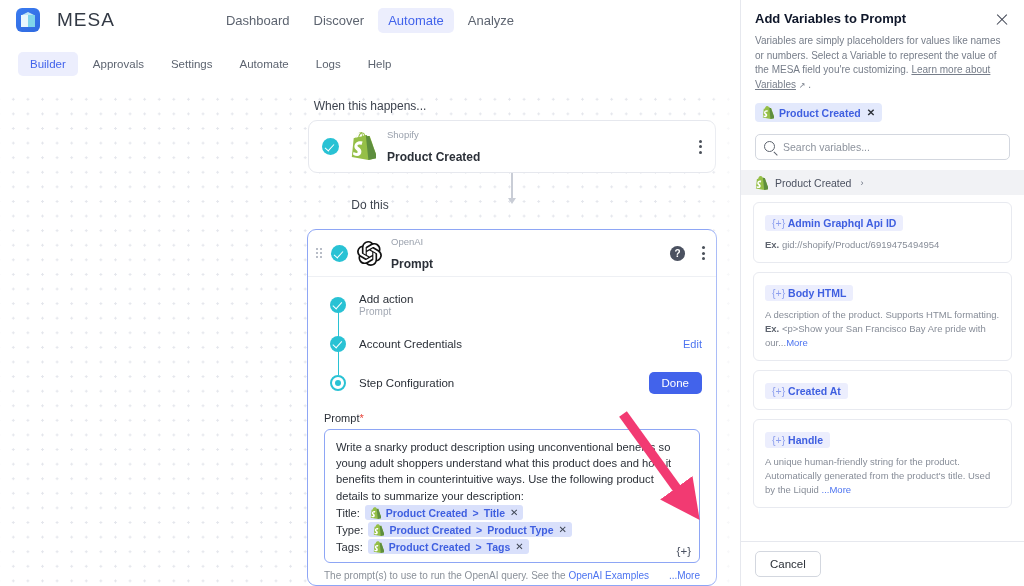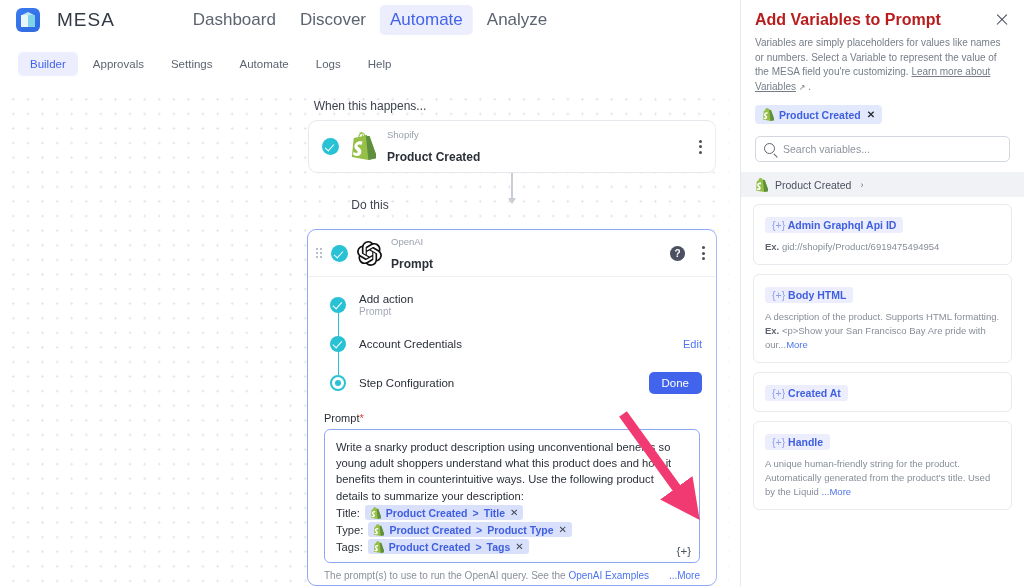--- a/index.html
+++ b/index.html
@@ -32,21 +32,21 @@
   .logo-sq .cube-l {
     position: absolute; left: 5px; top: 7px; width: 7px; height: 12px; background: #e9f7fd;
   }
   .logo-sq .cube-r {
     position: absolute; left: 12px; top: 7px; width: 7px; height: 12px; background: #7fd4ea;
   }
   .brand-name { font-size: 19px; letter-spacing: 1px; color: #333a45; font-weight: 400; }
 
   .topnav { position: absolute; left: 50%; transform: translateX(-50%); display: flex; align-items: center; gap: 4px; }
   .topnav a {
-    font-size: 17px; color: #5d6470; text-decoration: none;
+    font-size: 13px; color: #5d6470; text-decoration: none;
     padding: 5px 10px; border-radius: 5px; white-space: nowrap;
   }
   .topnav a.active { background: #eceefd; color: #4263eb; }
 
   
   .subnav {
     height: 48px; display: flex; align-items: center; padding: 0 18px; gap: 3px;
     background: #fff; position: relative; z-index: 5;
   }
   .subnav a {
@@ -181,21 +181,21 @@
   
   #arrow-annotation { position: absolute; left: 0; top: 0; width: 740px; height: 586px; pointer-events: none; z-index: 30; }
 
   
   #panel {
     position: absolute; right: 0; top: 0; width: 284px; height: 586px;
     background: #fff; border-left: 1px solid #e6e8ee; display: flex; flex-direction: column;
   }
   .panel-head { padding: 11px 14px 0 14px; }
   .panel-title-row { display: flex; align-items: flex-start; }
-  .panel-title { font-size: 16px; font-weight: 700; color: #b91c1c; }
+  .panel-title { font-size: 13px; font-weight: 700; color: #0f172a; }
   .close-x {
     margin-left: auto; width: 16px; height: 16px; position: relative; cursor: pointer; flex: none;
   }
   .close-x::before, .close-x::after {
     content: ""; position: absolute; left: 1px; top: 7.5px; width: 14px; height: 1.4px; background: #3b4150;
   }
   .close-x::before { transform: rotate(45deg); }
   .close-x::after  { transform: rotate(-45deg); }
   .panel-desc { font-size: 10px; color: #767d89; line-height: 14.5px; margin-top: 7px; }
   .panel-desc a { color: #767d89; text-decoration: underline; }
@@ -514,14 +514,17 @@
 
       <div class="var-card">
         <span class="var-token"><span class="br">{+}</span> <span>Handle</span></span>
         <div class="var-desc">
           <span>A unique human-friendly string for the product. Automatically generated from the product's title. Used by the Liquid </span><span class="more">...More</span>
         </div>
       </div>
 
     </div>
 
+    <div class="panel-foot">
+      <button class="btn-cancel">Cancel</button>
+    </div>
   </div>
 </div>
 
 </body></html>

